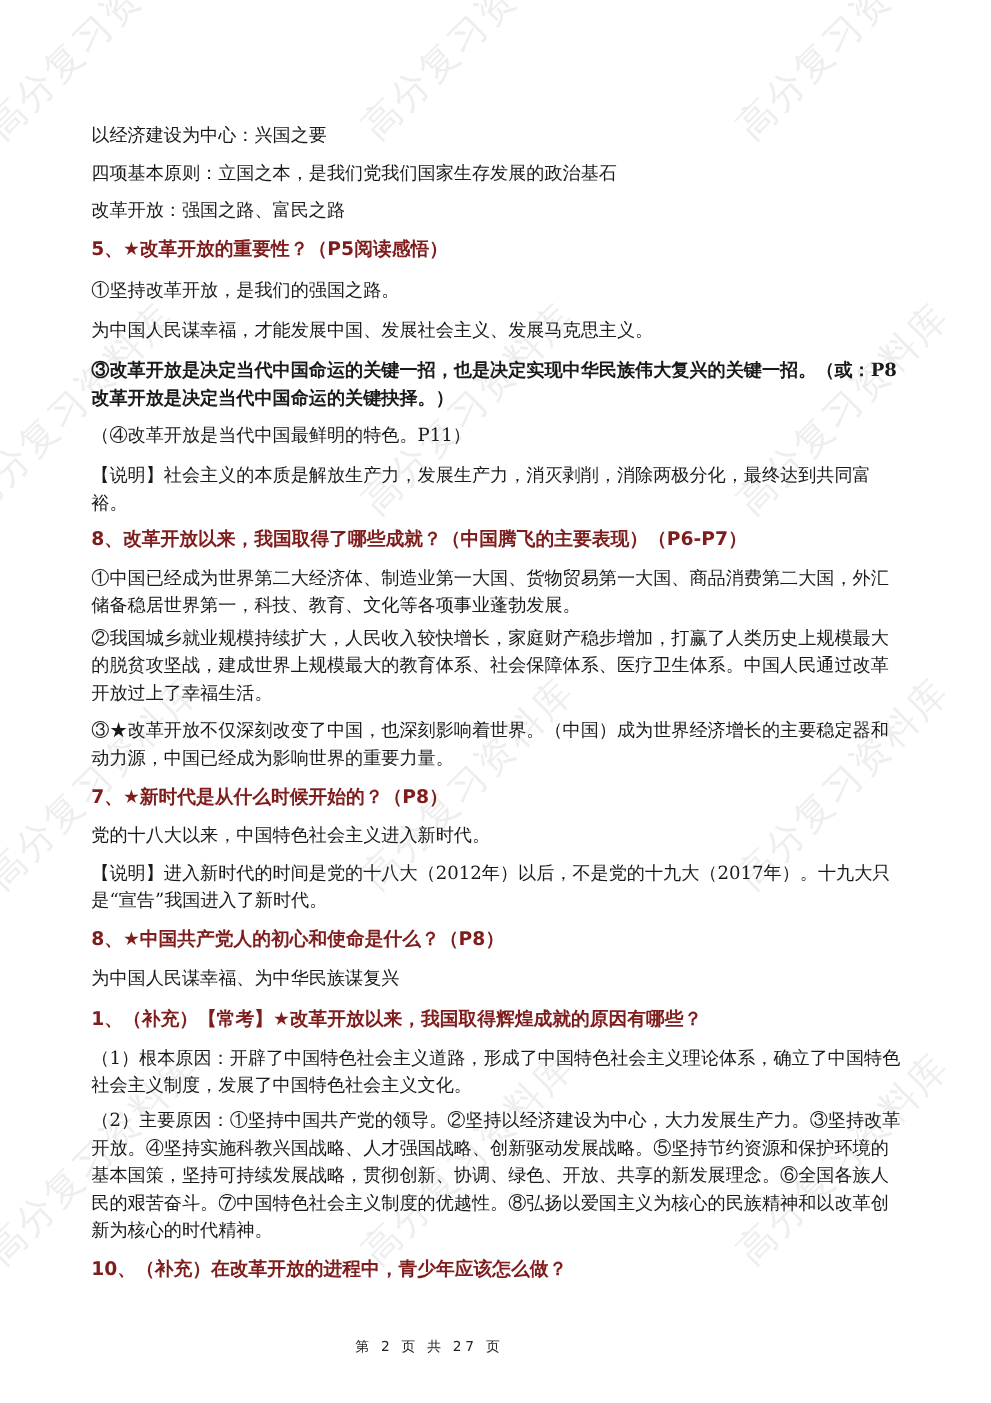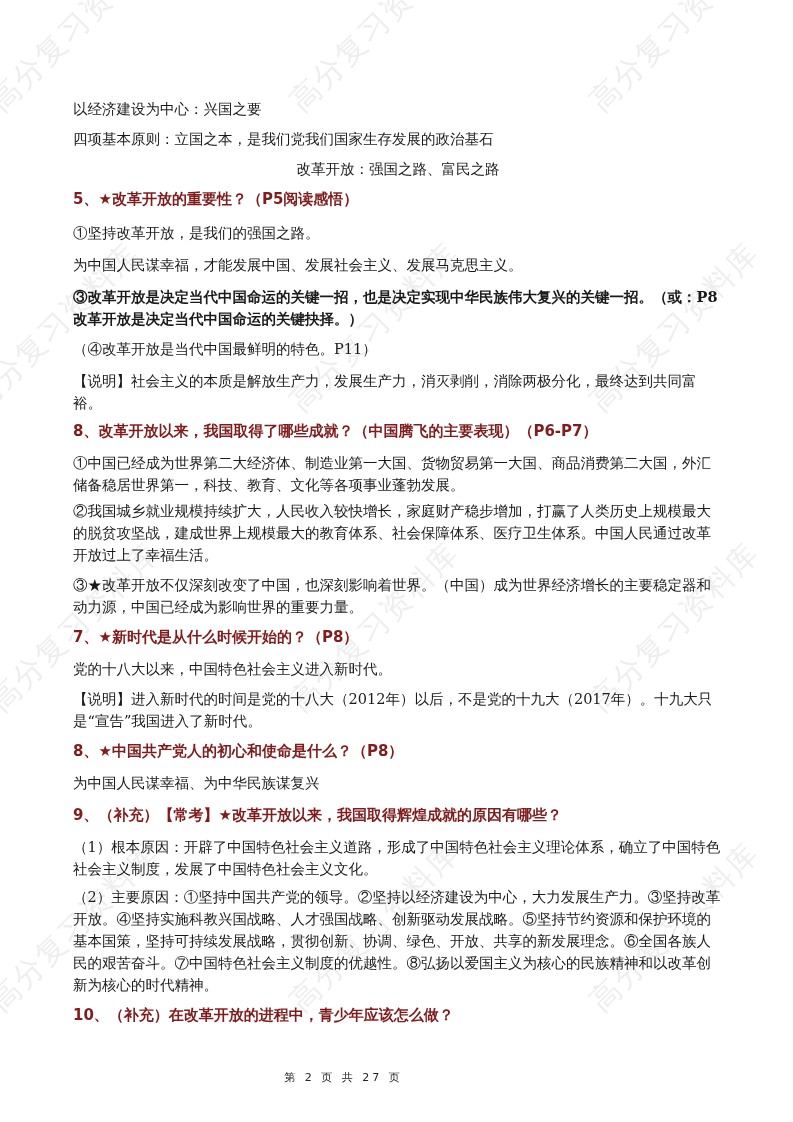--- a/index.html
+++ b/index.html
@@ -36,35 +36,35 @@
   <div class="wm" style="left:310px;top:680px;">高分复习资料库</div>
   <div class="wm" style="left:610px;top:680px;">高分复习资料库</div>
   <div class="wm" style="left:10px;top:980px;">高分复习资料库</div>
   <div class="wm" style="left:310px;top:980px;">高分复习资料库</div>
   <div class="wm" style="left:610px;top:980px;">高分复习资料库</div>
 </div>
 
 <div class="page" id="page">
     <div class="line" style="top: 98px;">以经济建设为中心：兴国之要</div>
     <div class="line" style="top: 128px;">四项基本原则：立国之本，是我们党我们国家生存发展的政治基石</div>
-    <div class="line" style="top: 158px; text-align: center;">改革开放：强国之路、富民之路</div>
+    <div class="line" style="top: 158px;">改革开放：强国之路、富民之路</div>
     <div class="line h" style="top: 188px;">5、★改革开放的重要性？（P5阅读感悟）</div>
     <div class="line" style="top: 222px;">①坚持改革开放，是我们的强国之路。</div>
     <div class="line" style="top: 254px;">为中国人民谋幸福，才能发展中国、发展社会主义、发展马克思主义。</div>
     <div class="line" style="top: 286px; font-weight: bold;">③改革开放是决定当代中国命运的关键一招，也是决定实现中华民族伟大复兴的关键一招。（或：P8改革开放是决定当代中国命运的关键抉择。）</div>
     <div class="line" style="top: 338px;">（④改革开放是当代中国最鲜明的特色。P11）</div>
     <div class="line" style="top: 370px;">【说明】社会主义的本质是解放生产力，发展生产力，消灭剥削，消除两极分化，最终达到共同富裕。</div>
     <div class="line h" style="top: 420px;">8、改革开放以来，我国取得了哪些成就？（中国腾飞的主要表现）（P6-P7）</div>
     <div class="line" style="top: 452px;">①中国已经成为世界第二大经济体、制造业第一大国、货物贸易第一大国、商品消费第二大国，外汇储备稳居世界第一，科技、教育、文化等各项事业蓬勃发展。</div>
     <div class="line" style="top: 500px;">②我国城乡就业规模持续扩大，人民收入较快增长，家庭财产稳步增加，打赢了人类历史上规模最大的脱贫攻坚战，建成世界上规模最大的教育体系、社会保障体系、医疗卫生体系。中国人民通过改革开放过上了幸福生活。</div>
     <div class="line" style="top: 574px;">③★改革开放不仅深刻改变了中国，也深刻影响着世界。（中国）成为世界经济增长的主要稳定器和动力源，中国已经成为影响世界的重要力量。</div>
     <div class="line h" style="top: 626px;">7、★新时代是从什么时候开始的？（P8）</div>
     <div class="line" style="top: 658px;">党的十八大以来，中国特色社会主义进入新时代。</div>
     <div class="line" style="top: 688px;">【说明】进入新时代的时间是党的十八大（2012年）以后，不是党的十九大（2017年）。十九大只是“宣告”我国进入了新时代。</div>
     <div class="line h" style="top: 740px;">8、★中国共产党人的初心和使命是什么？（P8）</div>
     <div class="line" style="top: 772px;">为中国人民谋幸福、为中华民族谋复兴</div>
-    <div class="line h" style="top: 804px;">9、（补充）【常考】★改革开放以来，我国取得辉煌成就的原因有哪些？</div>
+    <div class="line h" style="top: 804px;">1、（补充）【常考】★改革开放以来，我国取得辉煌成就的原因有哪些？</div>
     <div class="line" style="top: 836px;">（1）根本原因：开辟了中国特色社会主义道路，形成了中国特色社会主义理论体系，确立了中国特色社会主义制度，发展了中国特色社会主义文化。</div>
     <div class="line" style="top: 886px;">（2）主要原因：①坚持中国共产党的领导。②坚持以经济建设为中心，大力发展生产力。③坚持改革开放。④坚持实施科教兴国战略、人才强国战略、创新驱动发展战略。⑤坚持节约资源和保护环境的基本国策，坚持可持续发展战略，贯彻创新、协调、绿色、开放、共享的新发展理念。⑥全国各族人民的艰苦奋斗。⑦中国特色社会主义制度的优越性。⑧弘扬以爱国主义为核心的民族精神和以改革创新为核心的时代精神。</div>
     <div class="line h" style="top: 1004px;">10、（补充）在改革开放的进程中，青少年应该怎么做？</div>
   </div>
 
 <div class="footer">第 2 页 共 27 页</div>
 
 </body></html>

